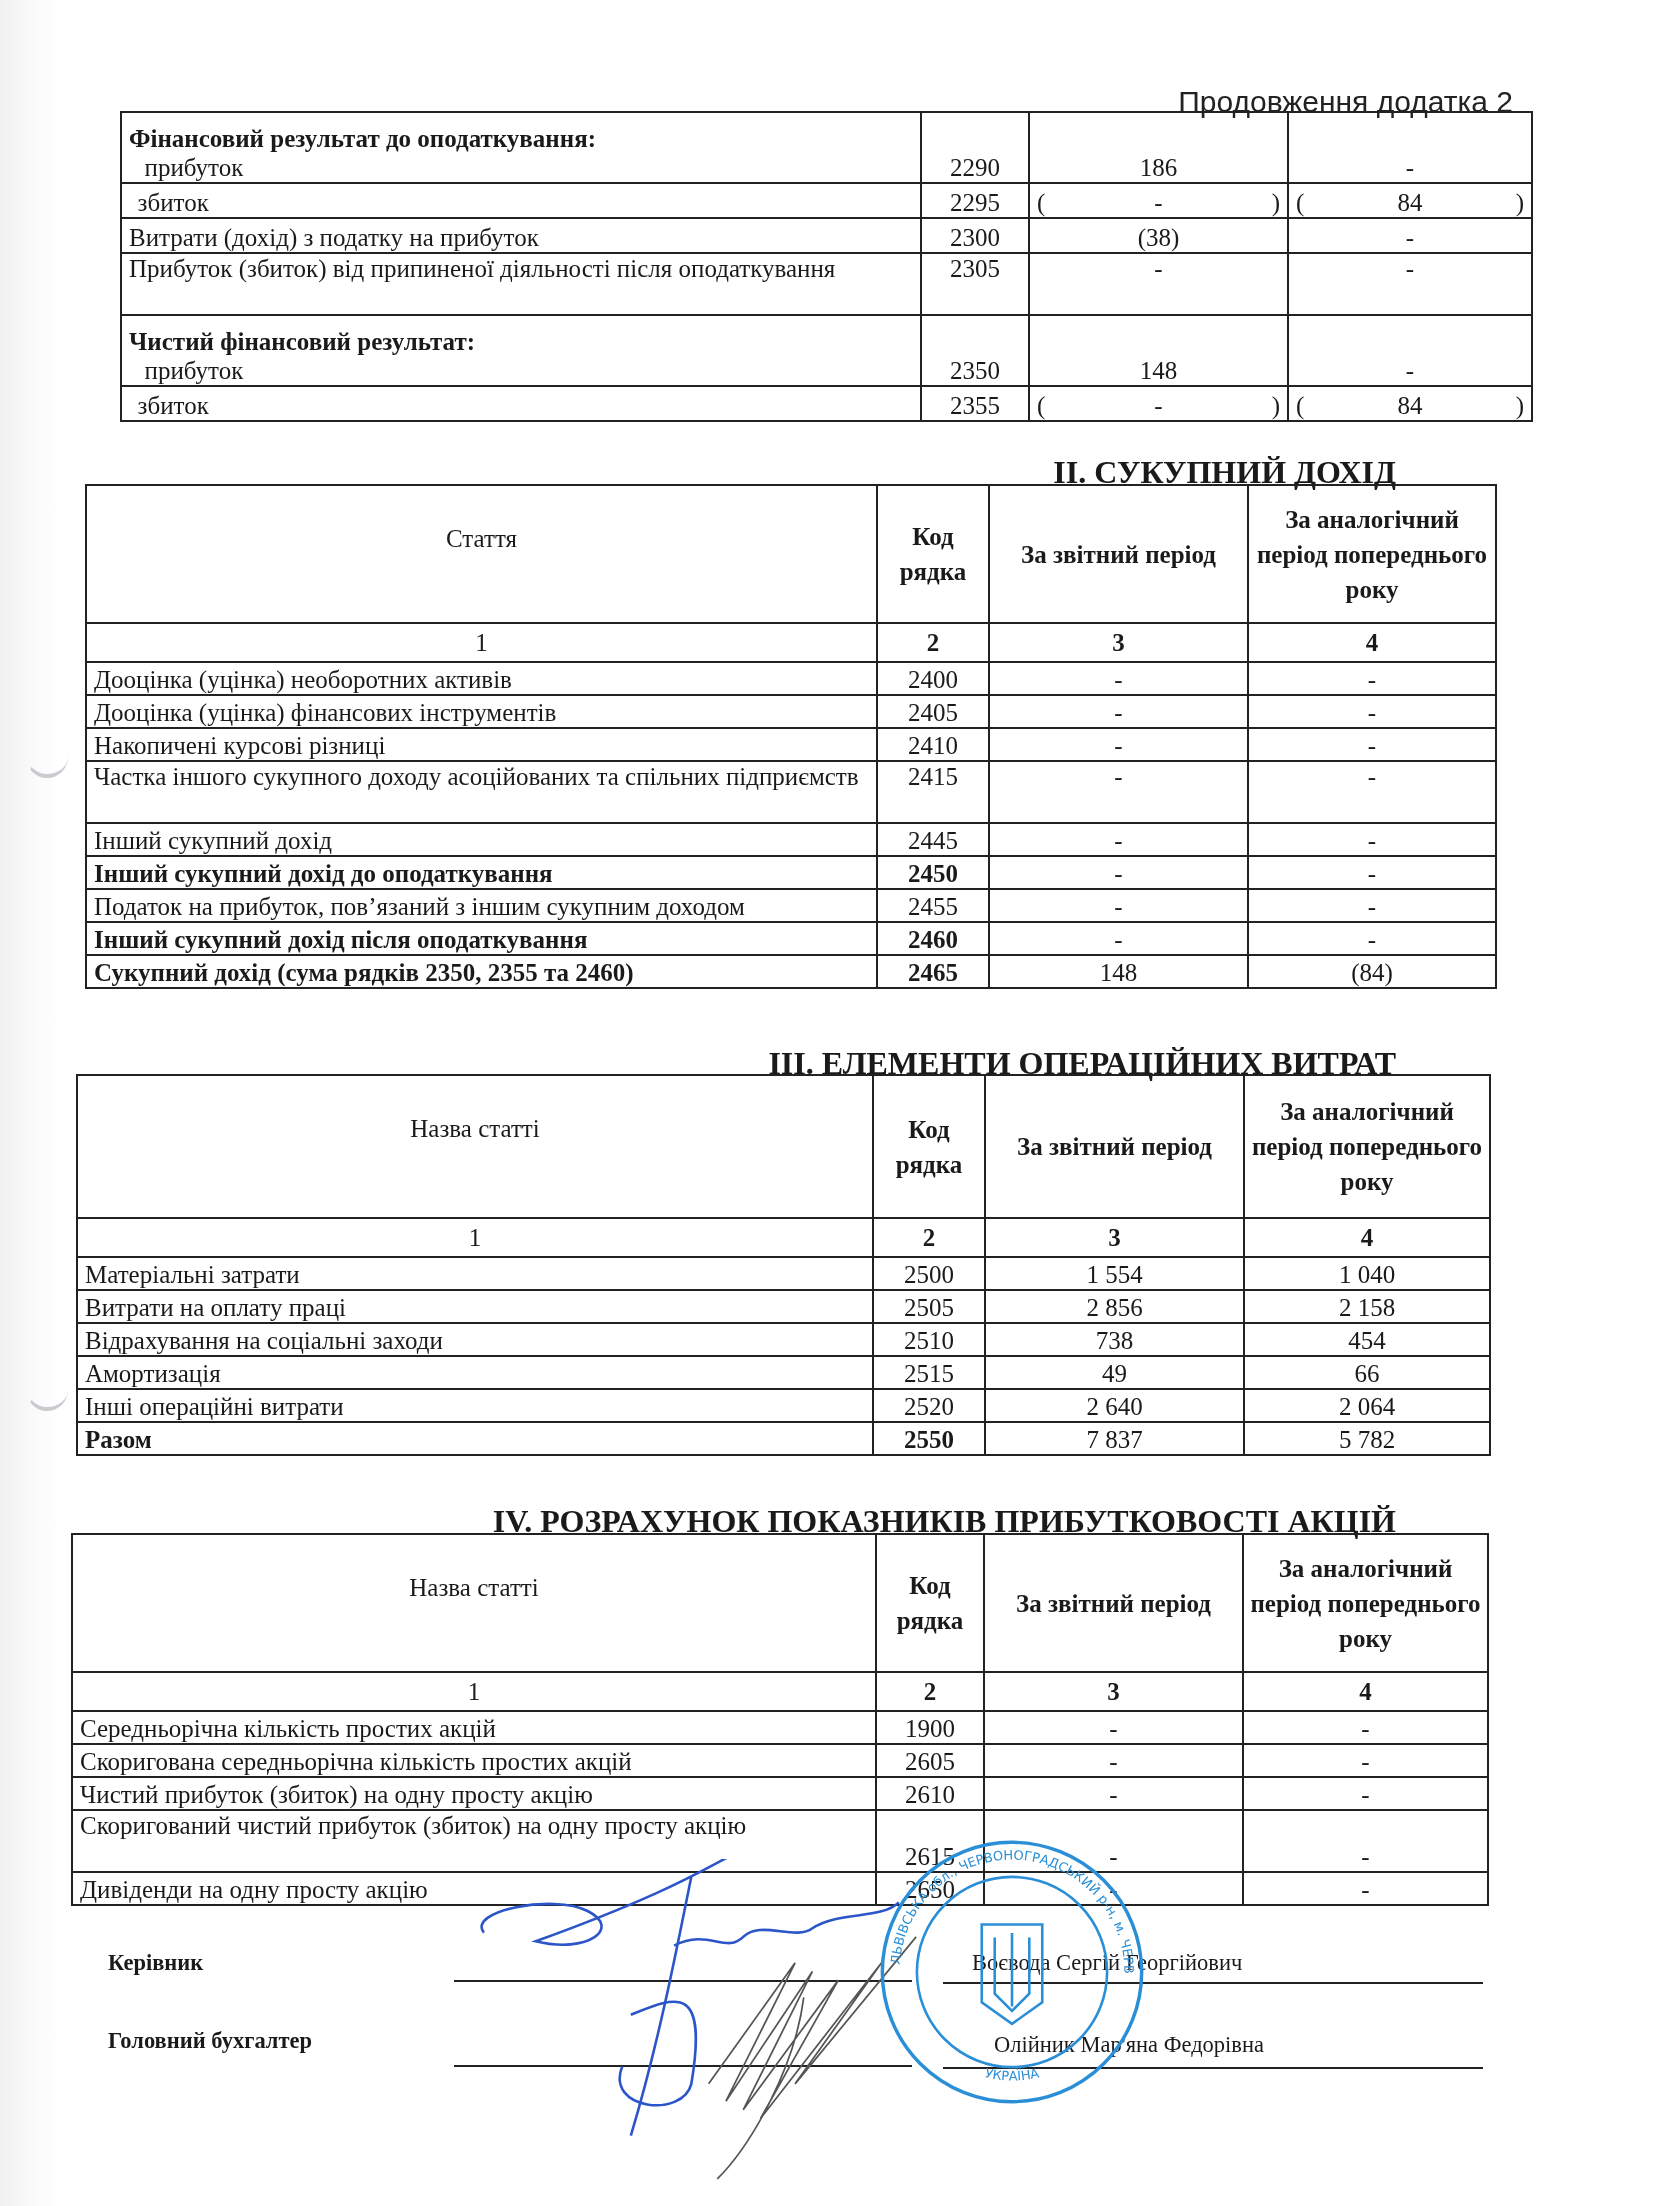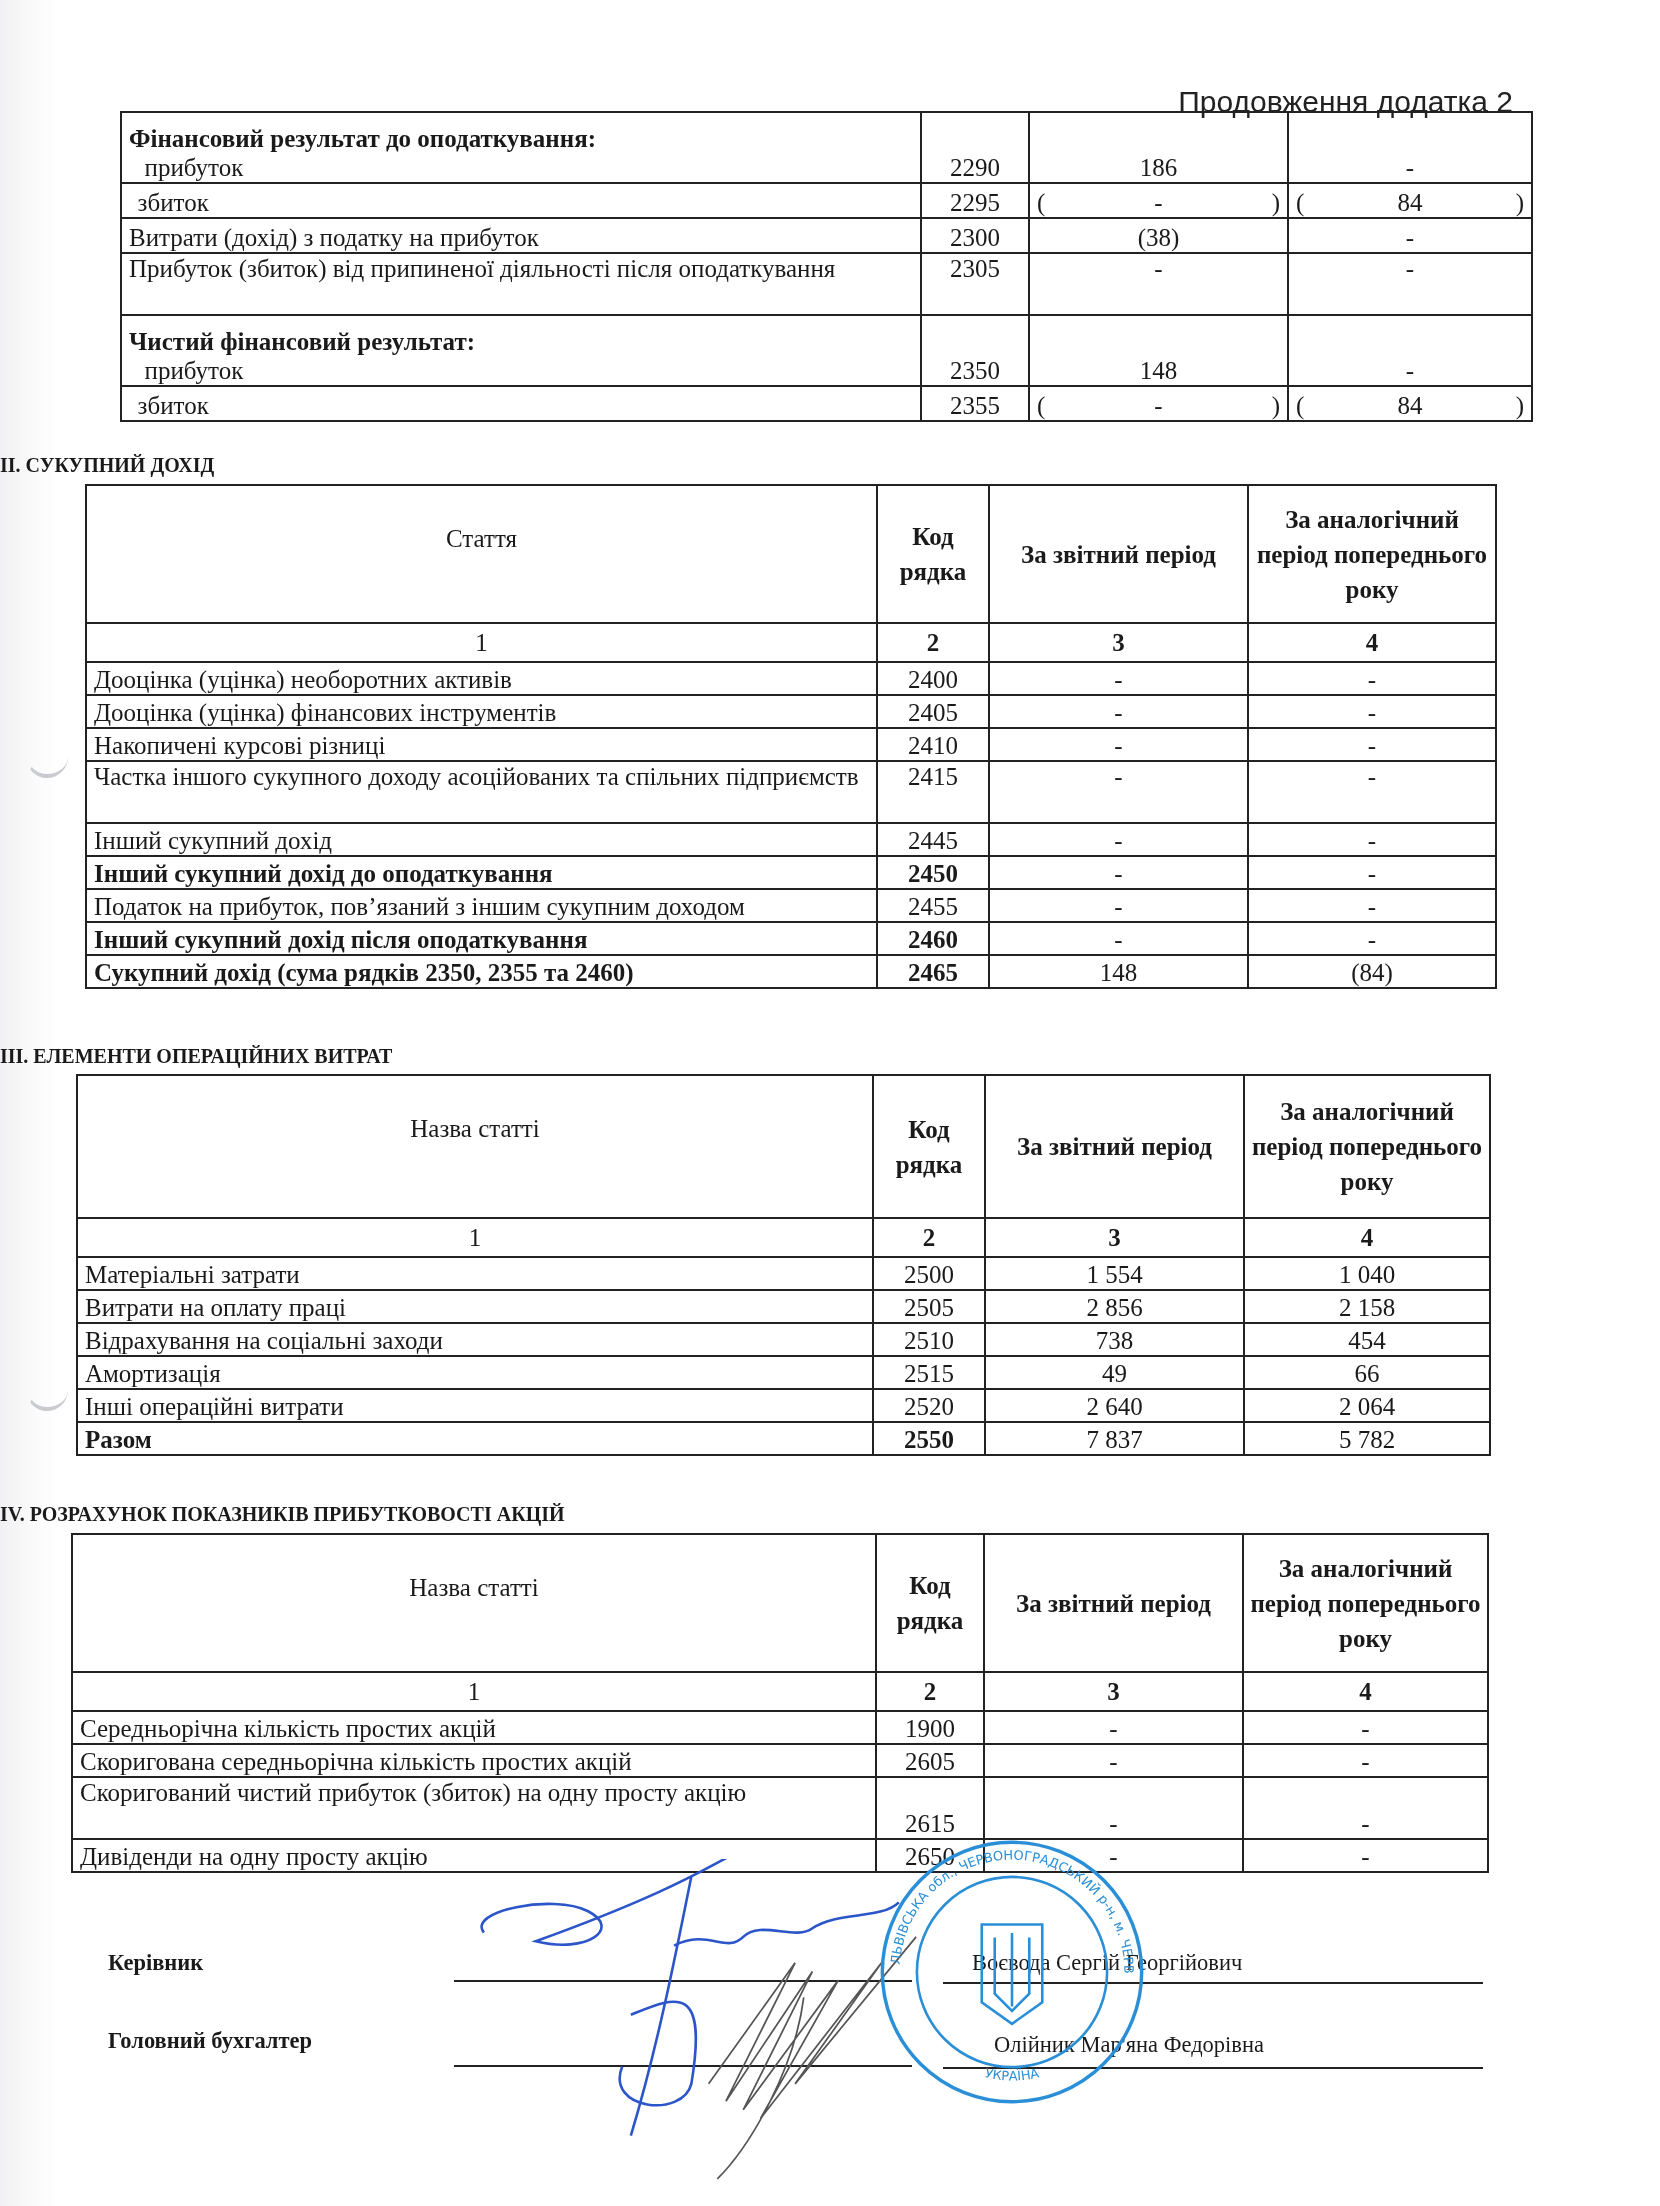--- a/index.html
+++ b/index.html
@@ -10,21 +10,21 @@
   .hole{position:absolute;left:26px;width:40px;height:22.5px;border-bottom:4.3px solid #c9cbd0;
         border-left:2.6px solid transparent;border-radius:0 0 35px 35px;}
   .cont{position:absolute;right:147px;top:85px;font-family:"Liberation Sans","DejaVu Sans",sans-serif;
         font-size:30px;color:#222;}
   table{border-collapse:collapse;position:absolute;font-size:25px;table-layout:fixed;}
   td{border:2.2px solid #222;padding:0 7px;vertical-align:bottom;line-height:29px;}
   td.c{text-align:center;}
   td.num{text-align:center;}
   .b{font-weight:bold;}
   .ind{padding-left:15.6px;}
-  .sec-title{position:absolute;font-weight:bold;font-size:20px;width:1396px;text-align:left;}
+  .sec-title{position:absolute;font-weight:bold;font-size:32px;width:1396px;text-align:right;}
   th{border:2.2px solid #222;font-weight:bold;font-size:25px;line-height:35px;vertical-align:middle;text-align:center;}
   .paren{display:flex;justify-content:space-between;}
   .sig-label{position:absolute;font-weight:bold;font-size:22.5px;}
   .sig-line{position:absolute;border-top:2.6px solid #222;}
   .sig-name{position:absolute;font-size:22.5px;}
 </style>
 </head>
 <body>
 
 <div class="scan-edge"></div>
@@ -280,20 +280,26 @@
         <td class="c">1900</td>
         <td class="num">-</td>
         <td class="num">-</td>
       </tr>
       <tr style="height: 33px;">
         <td>Скоригована середньорічна кількість простих акцій</td>
         <td class="c">2605</td>
         <td class="num">-</td>
         <td class="num">-</td>
       </tr>
+      <tr style="height: 33px;">
+        <td>Чистий прибуток (збиток) на одну просту акцію</td>
+        <td class="c">2610</td>
+        <td class="num">-</td>
+        <td class="num">-</td>
+      </tr>
       <tr style="height: 62px; margin-top: 28px;">
         <td style="vertical-align: top;">Скоригований чистий прибуток (збиток)  на одну просту акцію</td>
         <td class="c">2615</td>
         <td class="num">-</td>
         <td class="num">-</td>
       </tr>
       <tr style="height: 33px;">
         <td>Дивіденди на одну просту акцію</td>
         <td class="c">2650</td>
         <td class="num">-</td>

